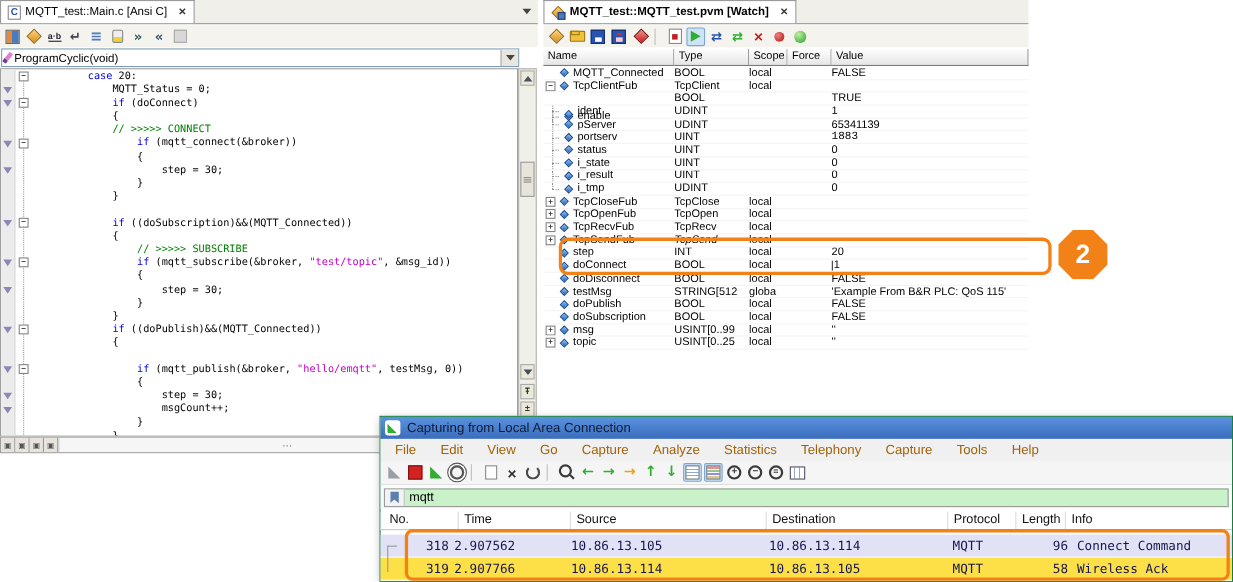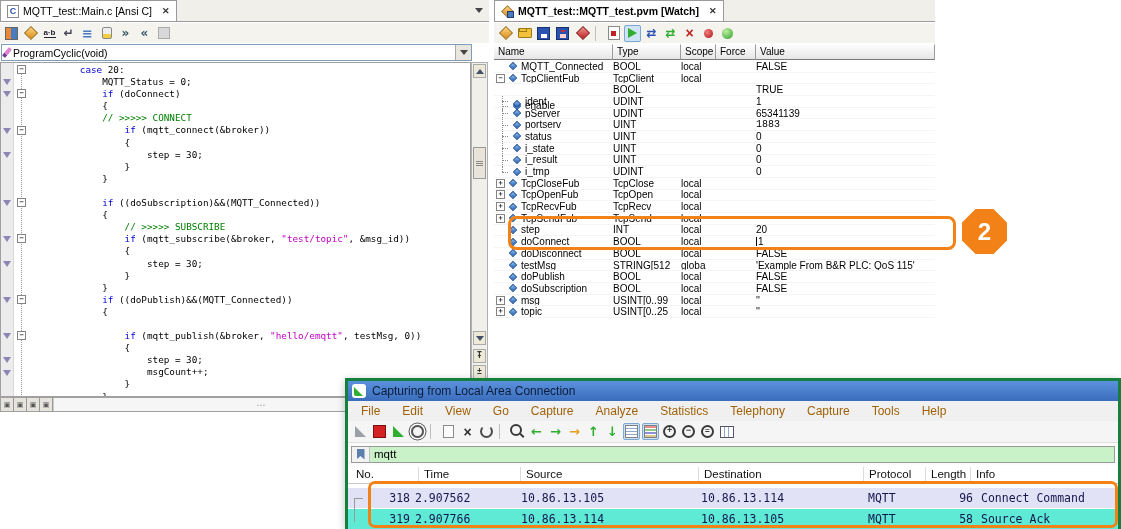--- a/index.html
+++ b/index.html
@@ -127,21 +127,21 @@
   .var-diamond{width:6px;height:6px;background:linear-gradient(135deg,#8ec6f0,#2060c0);border:1px solid #1a4a90;transform:rotate(45deg);flex:none;margin:0 5px;}
   .expander{width:9px;height:9px;background:#fff;border:1px solid #848484;font:700 7px/7px "DejaVu Sans Mono",monospace;
     text-align:center;color:#333;flex:none;margin-left:2px;}
   .tree-stub{width:10px;height:100%;position:relative;flex:none;margin-left:5px;}
   .tree-stub::before{content:"";position:absolute;left:3px;top:0;bottom:0;border-left:1px dotted #8a8a8a;}
   .tree-stub.end::before{bottom:50%;}
   .tree-stub::after{content:"";position:absolute;left:3px;top:50%;width:6px;border-top:1px dotted #8a8a8a;}
   .caret-bar{width:1px;height:9px;background:#000;margin-right:1px;}
 
   
-  .shark{position:absolute;left:345px;top:378px;width:776px;height:151px;background:#fff;border:3px solid #15803d;
+  .shark{position:absolute;left:345px;top:378px;width:776px;height:151px;background:#fff;border:1px solid #15803d;
     box-shadow:0 2px 8px rgba(0,0,0,.25);z-index:10;}
   .ws-titlebar{position:absolute;left:0;top:0;right:0;height:20px;background:linear-gradient(180deg,#5b92dd,#3a6dbd);
     display:flex;align-items:center;gap:6px;padding-left:4px;color:#0c1c38;font-size:12px;}
   .ws-app-icon{width:14px;height:14px;background:#fff;border-radius:3px;position:relative;flex:none;}
   .ws-app-icon::before{content:"";position:absolute;left:2px;bottom:2px;border-bottom:9px solid #2fae2f;border-right:9px solid transparent;border-radius:0 0 0 2px;}
   .ws-menubar{position:absolute;left:0;top:20px;right:0;height:20px;background:#f0f0f0;display:flex;align-items:center;padding-left:2px;}
   .ws-menu-item{padding:0 11px;color:#a16207;font-size:12px;}
   .ws-toolbar{position:absolute;left:0;top:40px;right:0;height:22px;background:#f5f5f5;display:flex;align-items:center;padding-left:3px;border-bottom:1px solid #e0e0e0;}
   .ws-filterrow{position:absolute;left:0;top:62px;right:0;height:22px;background:#fbfbfb;display:flex;align-items:center;padding:0 3px;}
   .ws-filter{flex:1;height:17px;border:1px solid #9a9a9a;display:flex;align-items:center;background:#c9f2c9;}
@@ -422,21 +422,21 @@
           <div class="w-cell" style="width: 35px;">local</div>
           <div class="w-cell" style="width: 40px;"></div>
           <div class="w-cell" style="width: 179px;"></div>
         </div>
         <div class="w-row">
           <div class="w-cell w-name" style="width: 119px;">
             <span class="expander">+</span>
             <span class="var-diamond"></span>
             <span>TcpSendFub</span>
           </div>
-          <div class="w-cell" style="width: 68px;">TcpSend</div>
+          <div class="w-cell" style="width: 68px; font-style: italic;">TcpSend</div>
           <div class="w-cell" style="width: 35px;">local</div>
           <div class="w-cell" style="width: 40px;"></div>
           <div class="w-cell" style="width: 179px;"></div>
         </div>
         <div class="w-row">
           <div class="w-cell w-name" style="width: 119px;">
             <span style="width: 11px;"></span>
             <span class="var-diamond"></span>
             <span>step</span>
           </div>
@@ -589,28 +589,28 @@
     <div class="ws-rows" id="ws-rows">
         <div class="ws-row" style="background: rgb(226, 226, 246);">
           <span class="ws-cell pc-no">318</span>
           <span class="ws-cell pc-time">2.907562</span>
           <span class="ws-cell pc-src">10.86.13.105</span>
           <span class="ws-cell pc-dst">10.86.13.114</span>
           <span class="ws-cell pc-proto">MQTT</span>
           <span class="ws-cell pc-len">96</span>
           <span class="ws-cell pc-info">Connect Command</span>
         </div>
-        <div class="ws-row" style="background: #5eead4;">
+        <div class="ws-row" style="background: #fde047;">
           <span class="ws-cell pc-no">319</span>
           <span class="ws-cell pc-time">2.907766</span>
           <span class="ws-cell pc-src">10.86.13.114</span>
           <span class="ws-cell pc-dst">10.86.13.105</span>
           <span class="ws-cell pc-proto">MQTT</span>
           <span class="ws-cell pc-len">58</span>
-          <span class="ws-cell pc-info">Source Ack</span>
+          <span class="ws-cell pc-info">Wireless Ack</span>
         </div>
       </div>
     <div class="conv-bracket"></div>
   </section>
 
   <div class="hl hl-watch"></div>
   <div class="hl hl-shark"></div>
   <div class="num-badge">2</div>
 
 </div>

